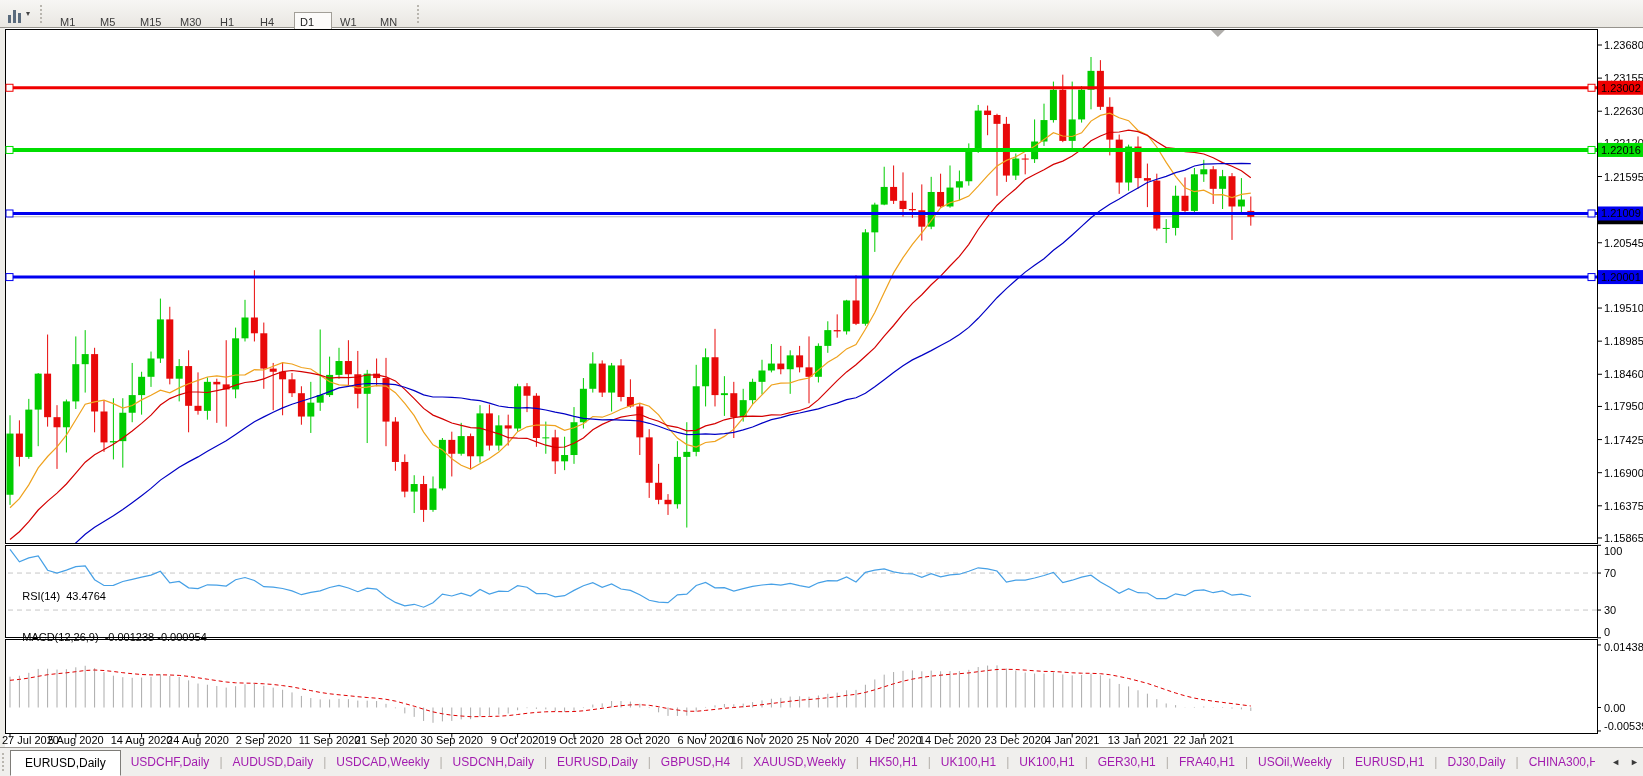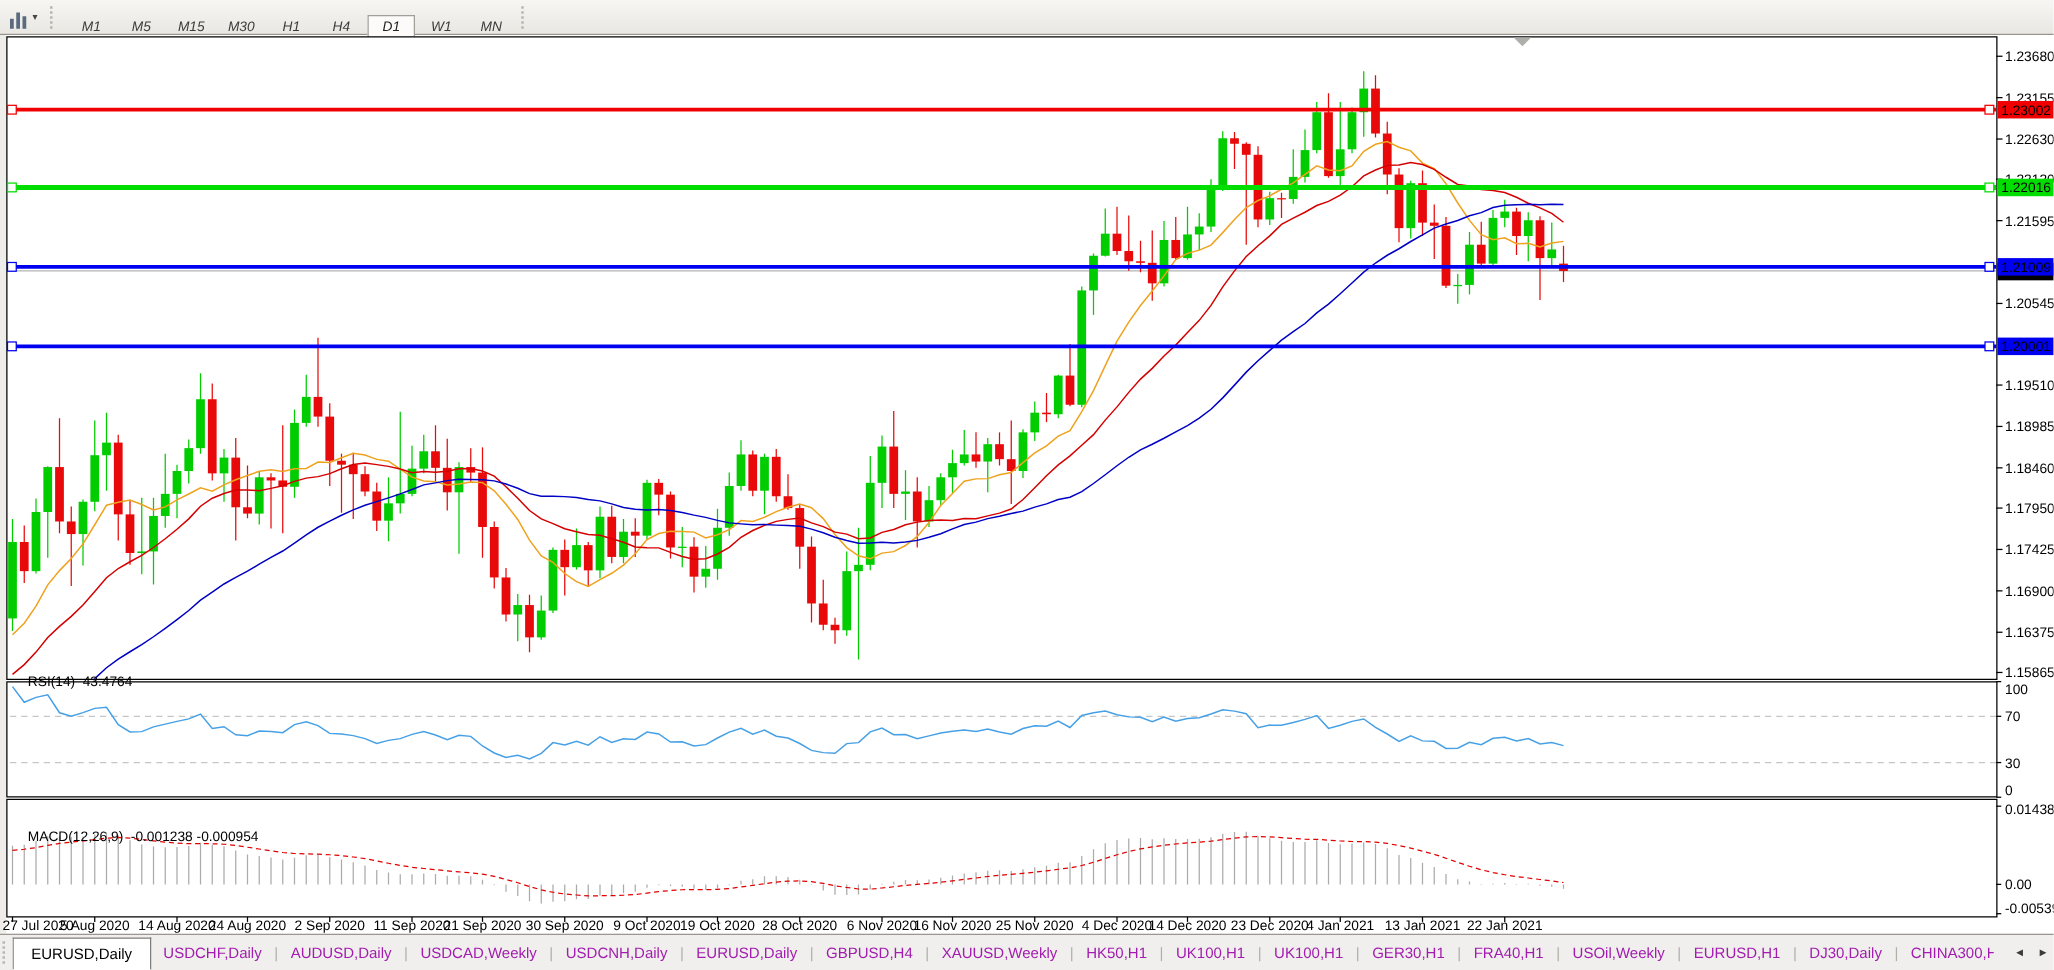--- a/index.html
+++ b/index.html
@@ -5,29 +5,29 @@
   html,body{margin:0;padding:0;width:1643px;height:776px;overflow:hidden;background:#fff;
     font-family:"Liberation Sans",sans-serif;}
   #app{position:relative;width:1643px;height:776px;}
   
   #toolbar{position:absolute;left:0;top:0;width:1643px;height:28px;
     background:linear-gradient(#f7f6f4,#e9e7e2);border-bottom:1px solid #96938d;
     display:flex;align-items:center;box-sizing:border-box;}
   .tool-icon{display:flex;align-items:center;gap:3px;padding:2px 6px 2px 8px;cursor:pointer;}
   .caret{font-size:8px;color:#444;}
   .grip{width:7px;height:18px;margin:0 4px;border-left:2px dotted #b9b6af;}
-  .tfbtn{display:inline-block;min-width:26px;padding:3px 5px;margin:0 1px;text-align:center;
-    font-size:11px;color:#3c3c3c;border:1px solid transparent;cursor:pointer;font-style:italic;}
+  .tfbtn{display:inline-block;min-width:26px;padding:3px 5px;margin:0 1px;
+    font-size:11px;color:#3c3c3c;border:1px solid transparent;cursor:pointer;}
   .tfbtn.active{background:#fcfbfa;border:1px solid #a29f98;color:#222;margin-top:16px;}
   
   .ovl{position:absolute;font-size:11px;color:#000;white-space:pre;z-index:3;}
   #chart-title{left:13px;top:33px;font-weight:bold;}
   #chart-title .tri{font-size:8px;position:relative;top:-1px;margin-right:5px;font-weight:normal;}
-  #rsi-label{left:10px;top:528px;text-align:center;}
-  #macd-label{left:10px;top:652px;}
+  #rsi-label{left:10px;top:578px;text-align:center;}
+  #macd-label{left:10px;top:619px;}
   .lblsp{margin-right:6px;}
   
   #chart-svg{position:absolute;left:0;top:0;z-index:1;}
   #chart-svg text{font-family:"Liberation Sans",sans-serif;font-size:11px;fill:#000;}
   
   #tabbar{position:absolute;left:0;top:747px;width:1643px;height:29px;
     background:#f0efed;border-top:1px solid #9a9792;box-sizing:border-box;z-index:4;}
   #tabgrip{position:absolute;left:2px;top:5px;width:6px;height:18px;border-left:2px dotted #b9b6af;}
   #tab-strip{position:absolute;left:10px;top:0;right:48px;height:28px;overflow:hidden;
     white-space:nowrap;display:flex;align-items:center;}

